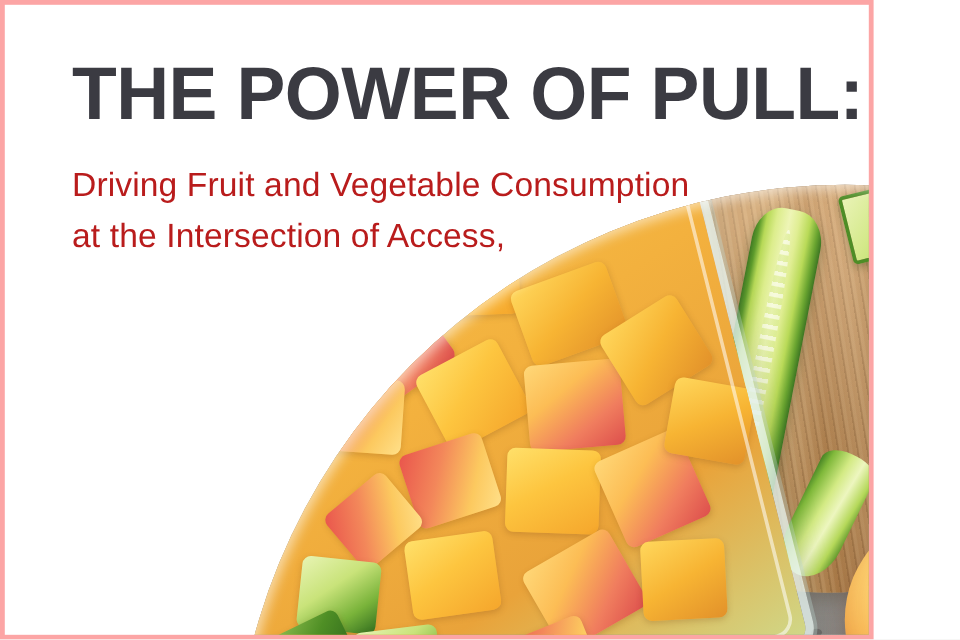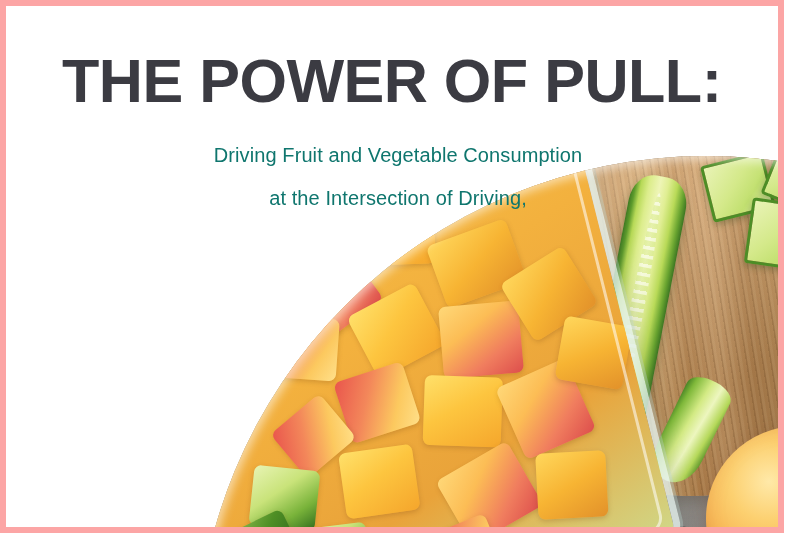--- a/index.html
+++ b/index.html
@@ -6,27 +6,26 @@
   html, body {
     margin: 0;
     padding: 0;
     background: #ffffff;
   }
   body {
     font-family: "Liberation Sans", sans-serif;
   }
   .cover {
     position: relative;
-    width: 784px;
+    width: 728px;
     height: 533px;
     background: #ffffff;
     overflow: hidden;
     box-sizing: border-box;
-    border: 6px solid #fca5a5;
-    text-align: center;
+    border: 4px solid #fca5a5;
   }
 
   
   .text-block {
     position: absolute;
     left: 56px;
     top: 44px;
     z-index: 5;
     width: 660px;
   }
@@ -42,27 +41,26 @@
     transform: scaleX(0.985);
     transform-origin: left center;
   }
   .subtitle {
     margin: 22px 0 0 0;
     padding: 0;
     list-style: none;
   }
   .subtitle-line {
     font-family: "Liberation Sans", sans-serif;
-    font-size: 20px;
+    font-size: 28px;
     line-height: 43px;
     font-weight: 400;
-    color: #0f766e;
+    color: #b91c1c;
     white-space: nowrap;
     letter-spacing: 0.1px;
-    margin-left: 12px;
   }
 
   
   .photo-mask {
     position: absolute;
     left: 190px;
     top: 150px;
     width: 1020px;
     height: 1020px;
     border-radius: 50%;
@@ -331,17 +329,17 @@
 
       </div>
     </div>
   </div>
   <div class="edge-feather"></div>
 
   <div class="text-block">
     <h1 class="main-title">THE POWER OF PULL:</h1>
     <div class="subtitle">
       <div class="subtitle-line">Driving Fruit and Vegetable Consumption</div>
-      <div class="subtitle-line">at the Intersection of Driving,</div>
+      <div class="subtitle-line">at the Intersection of Access,</div>
     </div>
   </div>
 
 </div>
 
 </body></html>

